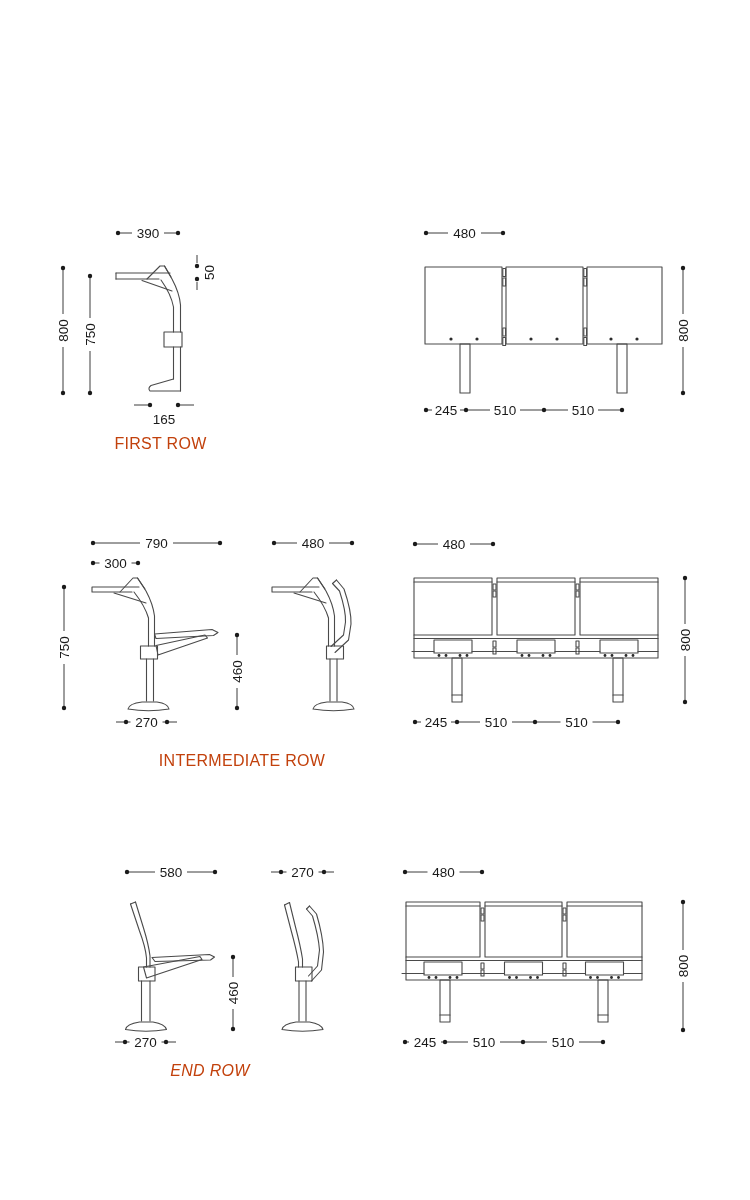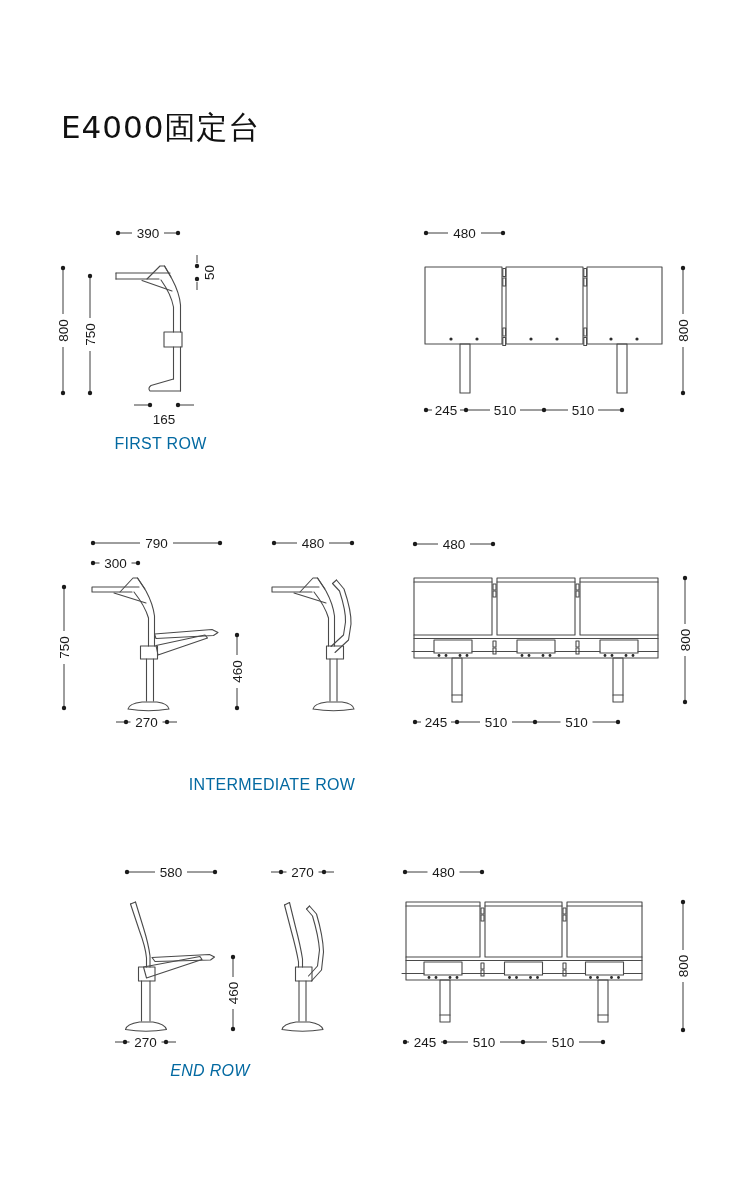--- a/index.html
+++ b/index.html
@@ -1,37 +1,36 @@
 <!DOCTYPE html>
 <html><head>
 <meta charset="utf-8">
 <style>
   html,body{margin:0;padding:0;background:#ffffff;}
   #page{position:relative;width:750px;height:1200px;background:#ffffff;overflow:hidden;
         font-family:"Liberation Sans",sans-serif;}
   #title{position:absolute;left:61px;top:107px;font-size:31px;font-weight:500;color:#111;
          letter-spacing:1px;font-family:"DejaVu Sans","Liberation Sans",sans-serif;}
-  .rowlabel{position:absolute;font-size:16px;font-weight:500;color:#0369a1;letter-spacing:.3px;
+  .rowlabel{position:absolute;font-size:16px;font-weight:500;color:#c2410c;letter-spacing:.3px;
             text-align:center;}
   #lbl-first{left:98px;top:435px;width:125px;}
-  #lbl-intermediate{left:183px;top:752px;width:178px;margin-top:24px;}
+  #lbl-intermediate{left:153px;top:752px;width:178px;}
   #lbl-end{left:160px;top:1062px;width:100px;font-style:italic;}
   svg{position:absolute;left:0;top:0;}
   .ln{stroke:#4a4a4a;stroke-width:1.1;fill:none;stroke-linejoin:round;stroke-linecap:round;}
   .dm{stroke:#3c3c3c;stroke-width:1;fill:none;}
   .dot{fill:#1a1a1a;stroke:none;}
   .scr{fill:#2a2a2a;stroke:none;}
   text.dt{font:13.5px "Liberation Sans",sans-serif;fill:#1a1a1a;text-anchor:middle;}
 </style>
 </head>
 <body>
 
 <div id="page">
 
-  <div id="title">E4000固定台</div>
   <div id="lbl-first" class="rowlabel">FIRST ROW</div>
   <div id="lbl-intermediate" class="rowlabel">INTERMEDIATE ROW</div>
   <div id="lbl-end" class="rowlabel">END ROW</div>
 
   <svg width="750" height="1200" viewBox="0 0 750 1200">
 
     <g>
       <g>
         <path class="ln" d="M116,273 H170"></path>
         <path class="ln" d="M116,279 H159"></path>

